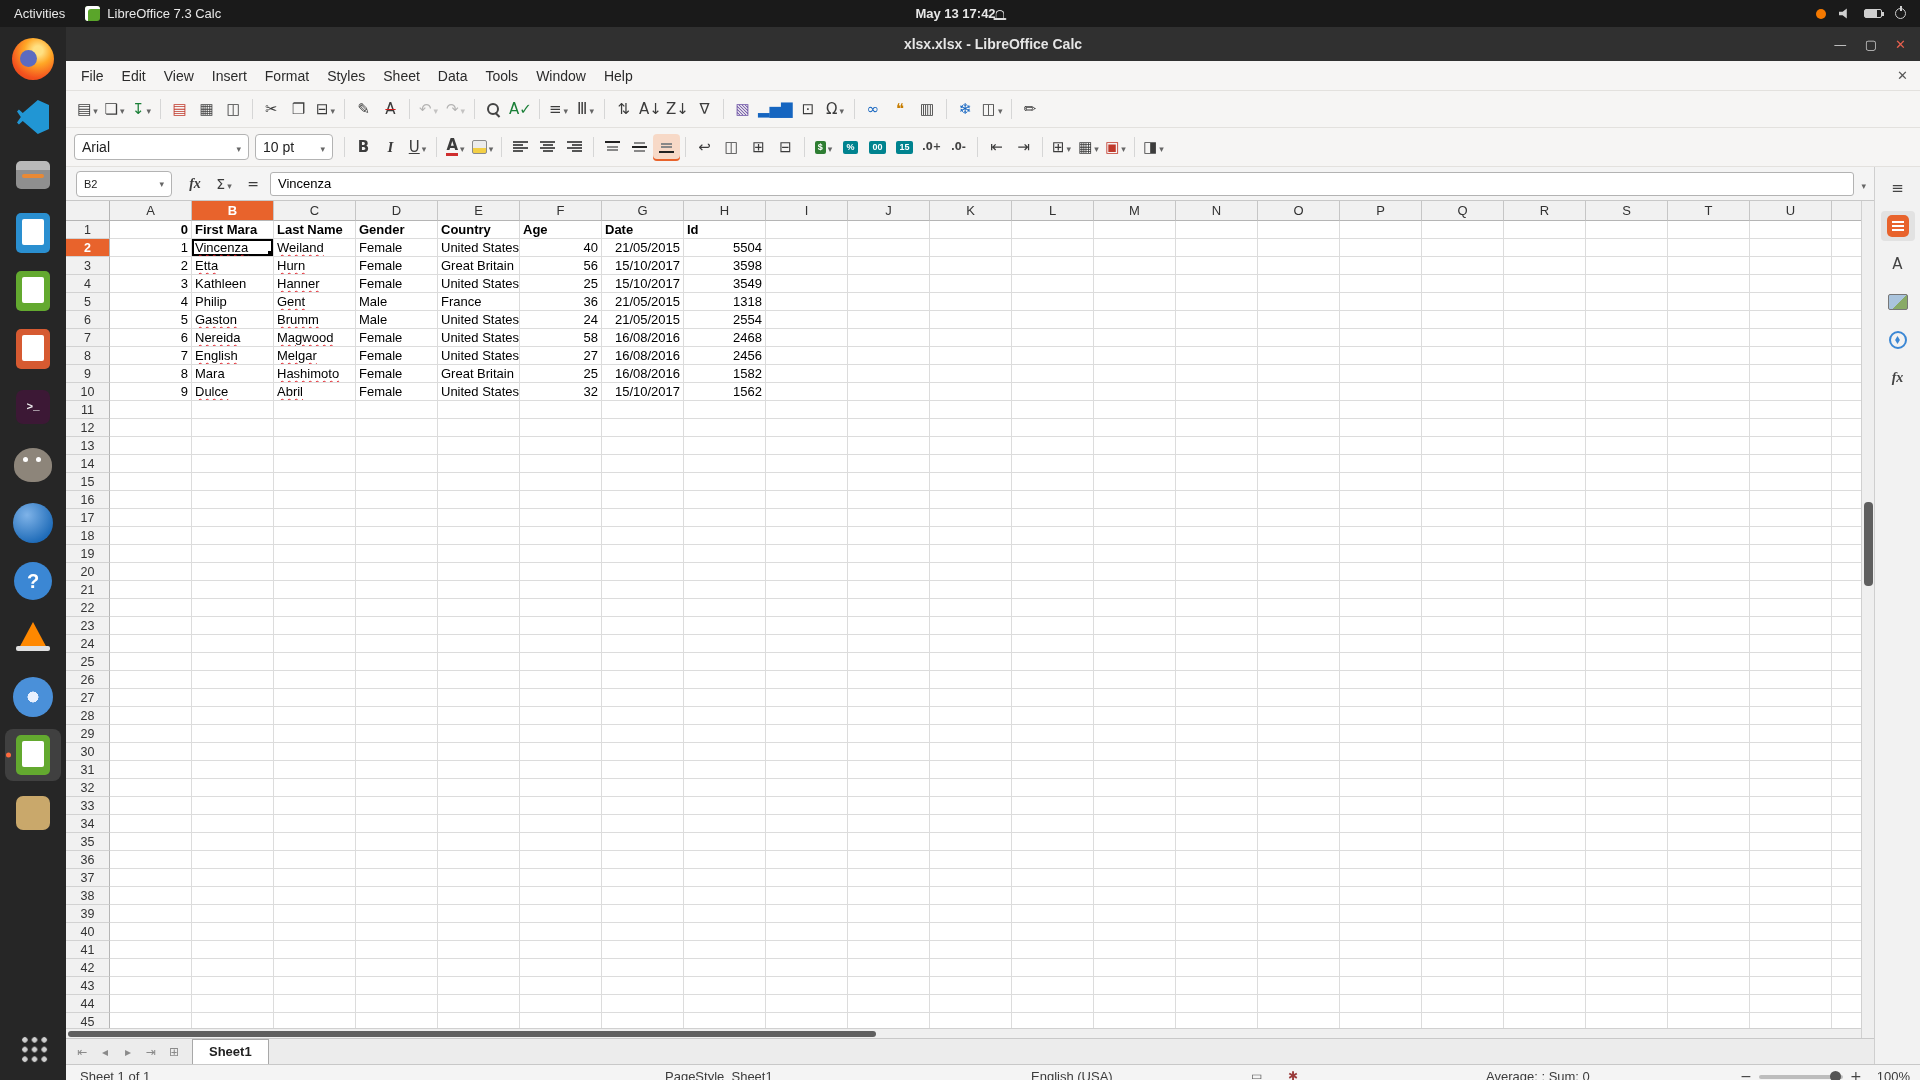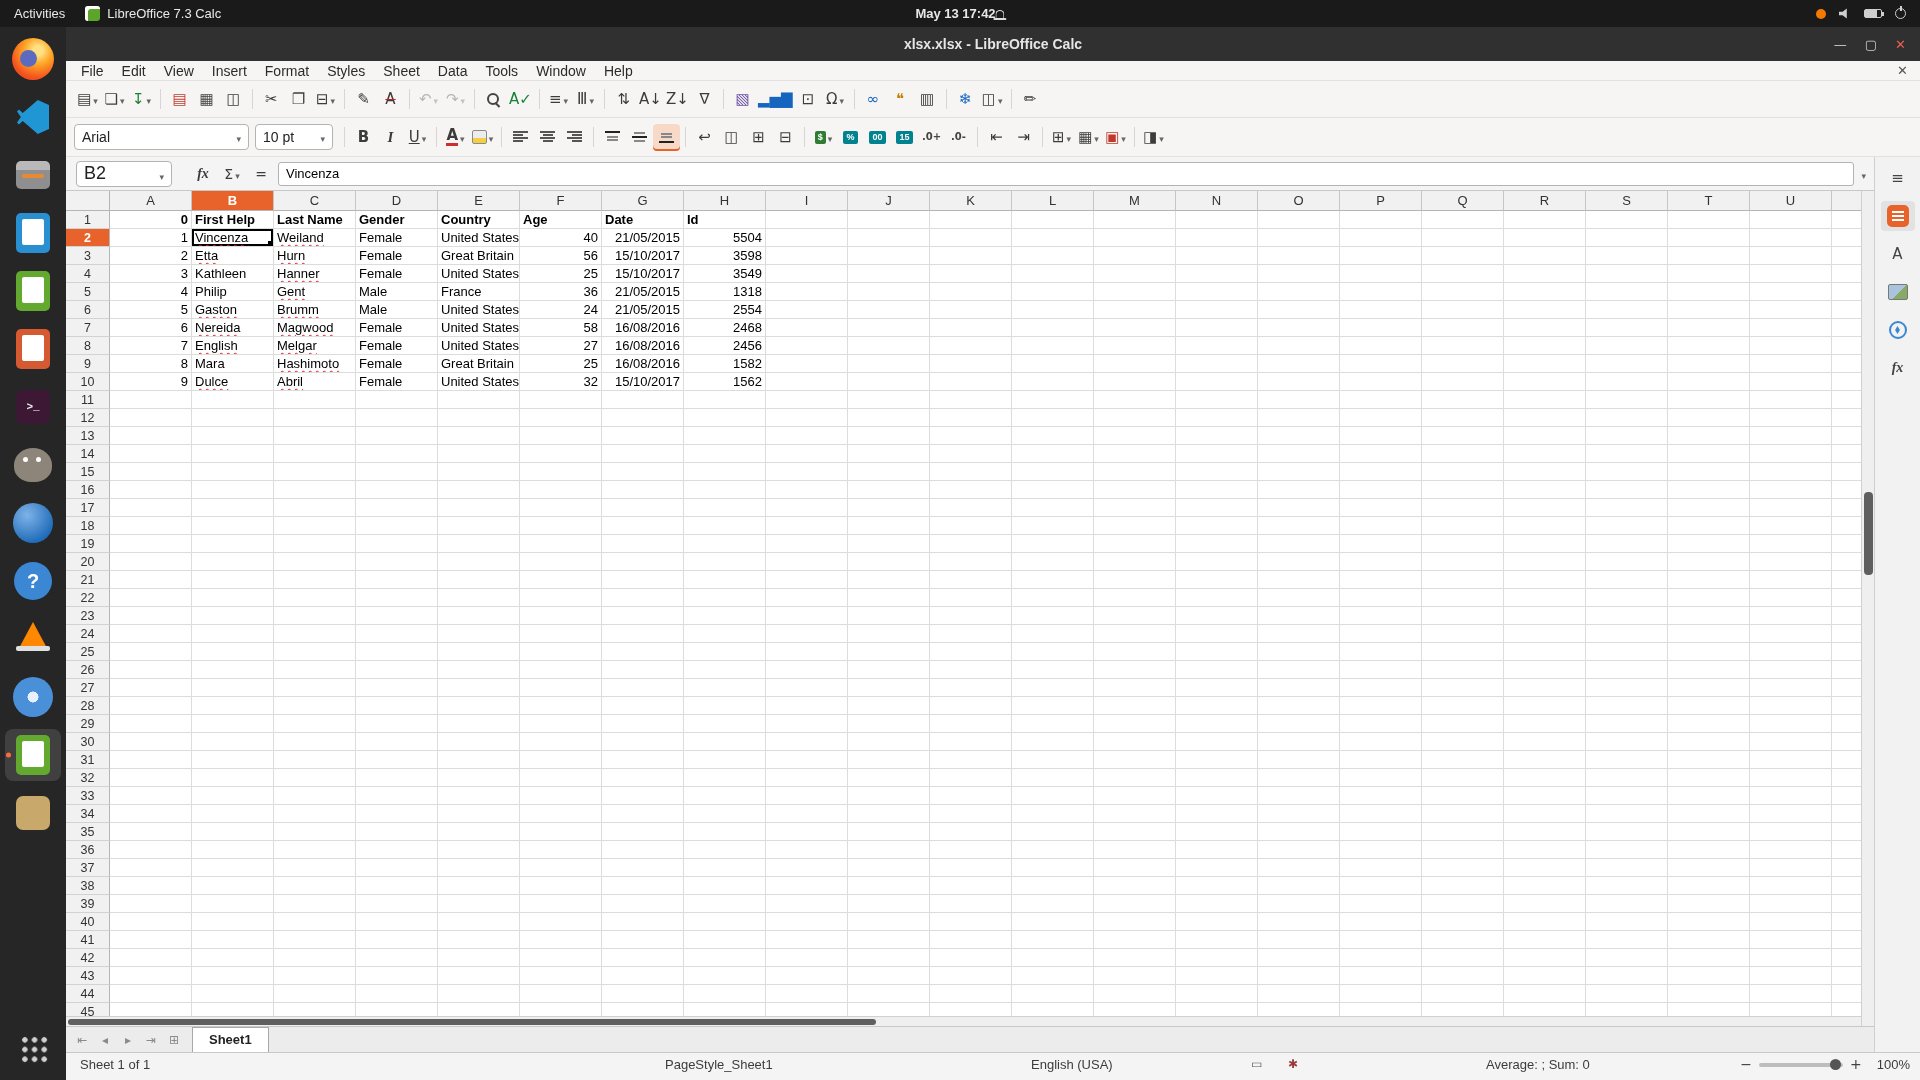--- a/index.html
+++ b/index.html
@@ -65,21 +65,21 @@
     background-image:radial-gradient(circle,#d0d0d0 2.4px,transparent 3px);background-size:9.7px 9.7px;background-position:1px 1px}
 
   
   .window{flex:1;display:flex;flex-direction:column;min-width:0;background:#fff}
   .titlebar{height:34px;background:#303030;position:relative;flex:none;display:flex;align-items:center}
   .title{position:absolute;left:0;right:0;text-align:center;color:#e6e6e6;font-weight:bold;font-size:14px}
   .winctl{margin-left:auto;margin-right:14px;display:flex;gap:18px;z-index:2}
   .wbtn{color:#cfcfcf;font-size:13px;font-family:"DejaVu Sans",sans-serif;cursor:default}
   .wbtn.close{color:#e9604f;font-weight:bold}
 
-  .menubar{height:20px;background:#f6f5f4;display:flex;align-items:center;flex:none;border-bottom:1px solid #e3e1de}
+  .menubar{height:30px;background:#f6f5f4;display:flex;align-items:center;flex:none;border-bottom:1px solid #e3e1de}
   .menus{display:flex;align-items:center;margin-left:6px}
   .menu-item{padding:0 9px;height:30px;line-height:30px;font-size:14px;color:#2b2b2b}
   .closedoc{margin-left:auto;margin-right:12px;color:#555;font-size:13px;font-family:"DejaVu Sans",sans-serif}
 
   .toolbar{background:#f6f5f4;display:flex;align-items:center;flex:none;padding:0 8px;border-bottom:1px solid #e3e1de}
   .tb1{height:37px}
   .tb2{height:39px}
   .tbtn{height:27px;min-width:27px;display:flex;align-items:center;justify-content:center;border-radius:4px;padding:0 2px;flex:none}
   .tbtn.disabled{opacity:.35}
   .tbtn.active{background:#f7d9c7;box-shadow:inset 0 -2px 0 #e8632c}
@@ -113,21 +113,21 @@
   .v-mid{background-image:linear-gradient(#888,#888),linear-gradient(#222,#222),linear-gradient(#888,#888);
     background-size:11px 2px,15px 2px,11px 2px;background-position:2px 1px,0 5px,2px 9px}
   .v-bot{background-image:linear-gradient(#888,#888),linear-gradient(#888,#888),linear-gradient(#222,#222);
     background-size:11px 2px,11px 2px,15px 2px;background-position:2px 2px,2px 5px,0 10px}
 
   
   .midrow{flex:1;display:flex;min-height:0}
   .leftcol{flex:1;display:flex;flex-direction:column;min-width:0}
   .formulabar{height:34px;background:#f4f4f4;border-bottom:1px solid #c8c8c8;display:flex;align-items:center;
     padding:0 8px 0 10px;gap:5px;flex:none}
-  .namebox{width:96px;margin-right:14px;font-size:18px}
+  .namebox{width:96px;margin-right:6px;font-size:11px}
   .fbtn{height:24px;min-width:24px;display:flex;align-items:center;justify-content:center;
     font-family:"DejaVu Sans",sans-serif;font-size:14px;color:#3c3c3c;border-radius:3px}
   .fxi{font-style:italic;font-family:"Liberation Serif",serif;font-weight:bold}
   .finput{flex:1;height:24px;background:#fff;border:1px solid #b3b3b3;border-radius:3px;
     padding:0 7px;font-size:13px;line-height:22px;color:#000;overflow:hidden;white-space:nowrap}
   .fexpand{margin-left:2px}
 
   
   .gridzone{flex:1;display:flex;min-height:0}
   .grid{flex:1;background:#fff;overflow:hidden;position:relative}
@@ -170,21 +170,21 @@
   .sb-props{width:22px;height:22px;background:#e8632c;border-radius:5px;display:inline-block;
     background-image:linear-gradient(#fff,#fff),linear-gradient(#fff,#fff),linear-gradient(#fff,#fff);
     background-size:12px 2px,12px 2px,12px 2px;background-repeat:no-repeat;background-position:5px 6px,5px 10px,5px 14px}
   .sb-pic{width:20px;height:16px;border:1.5px solid #777;border-radius:2px;display:inline-block;
     background:linear-gradient(135deg,#aac4dd 0 55%,#88aa66 55%)}
   .sb-nav{width:18px;height:18px;border:2px solid #3b87d4;border-radius:50%;position:relative;display:inline-block}
   .sb-nav::after{content:"";position:absolute;inset:3px;background:#3b87d4;clip-path:polygon(50% 0,80% 50%,50% 100%,20% 50%)}
   .sb-fx{font-style:italic;font-weight:bold;font-size:14px;color:#444;font-family:"Liberation Serif",serif}
 
   
-  .statusbar{height:28px;background:#f4f4f4;border-top:1px solid #c8c8c8;position:relative;flex:none;
+  .statusbar{height:16px;background:#f4f4f4;border-top:1px solid #c8c8c8;position:relative;flex:none;
     font-size:13px;color:#3c3c3c}
   .st{position:absolute;top:0;height:23px;line-height:23px;white-space:nowrap}
   .st-sheet{left:14px}
   .st-style{left:599px}
   .st-lang{left:965px}
   .st-selmode{left:1185px;font-size:12px;color:#555}
   .st-mod{left:1222px;font-size:12px;color:#9a3b3b}
   .st-sum{left:1420px}
   .st-zoom{right:10px;display:flex;align-items:center;gap:7px}
   .zbtn{font-family:"DejaVu Sans",sans-serif;font-size:14px;color:#444}
@@ -564,21 +564,21 @@
                   <div class="chead">Q</div>
                   <div class="chead">R</div>
                   <div class="chead">S</div>
                   <div class="chead">T</div>
                   <div class="chead">U</div>
                   <div class="chead">V</div>
                 </div>
                 <div class="grow">
                   <div class="rhead">1</div>
                   <div class="cell bold num">0</div>
-                  <div class="cell bold">First Help</div>
+                  <div class="cell bold">First Mara</div>
                   <div class="cell bold">Last Name</div>
                   <div class="cell bold">Gender</div>
                   <div class="cell bold">Country</div>
                   <div class="cell bold">Age</div>
                   <div class="cell bold">Date</div>
                   <div class="cell bold">Id</div>
                   <div class="cell"></div>
                   <div class="cell"></div>
                   <div class="cell"></div>
                   <div class="cell"></div>

